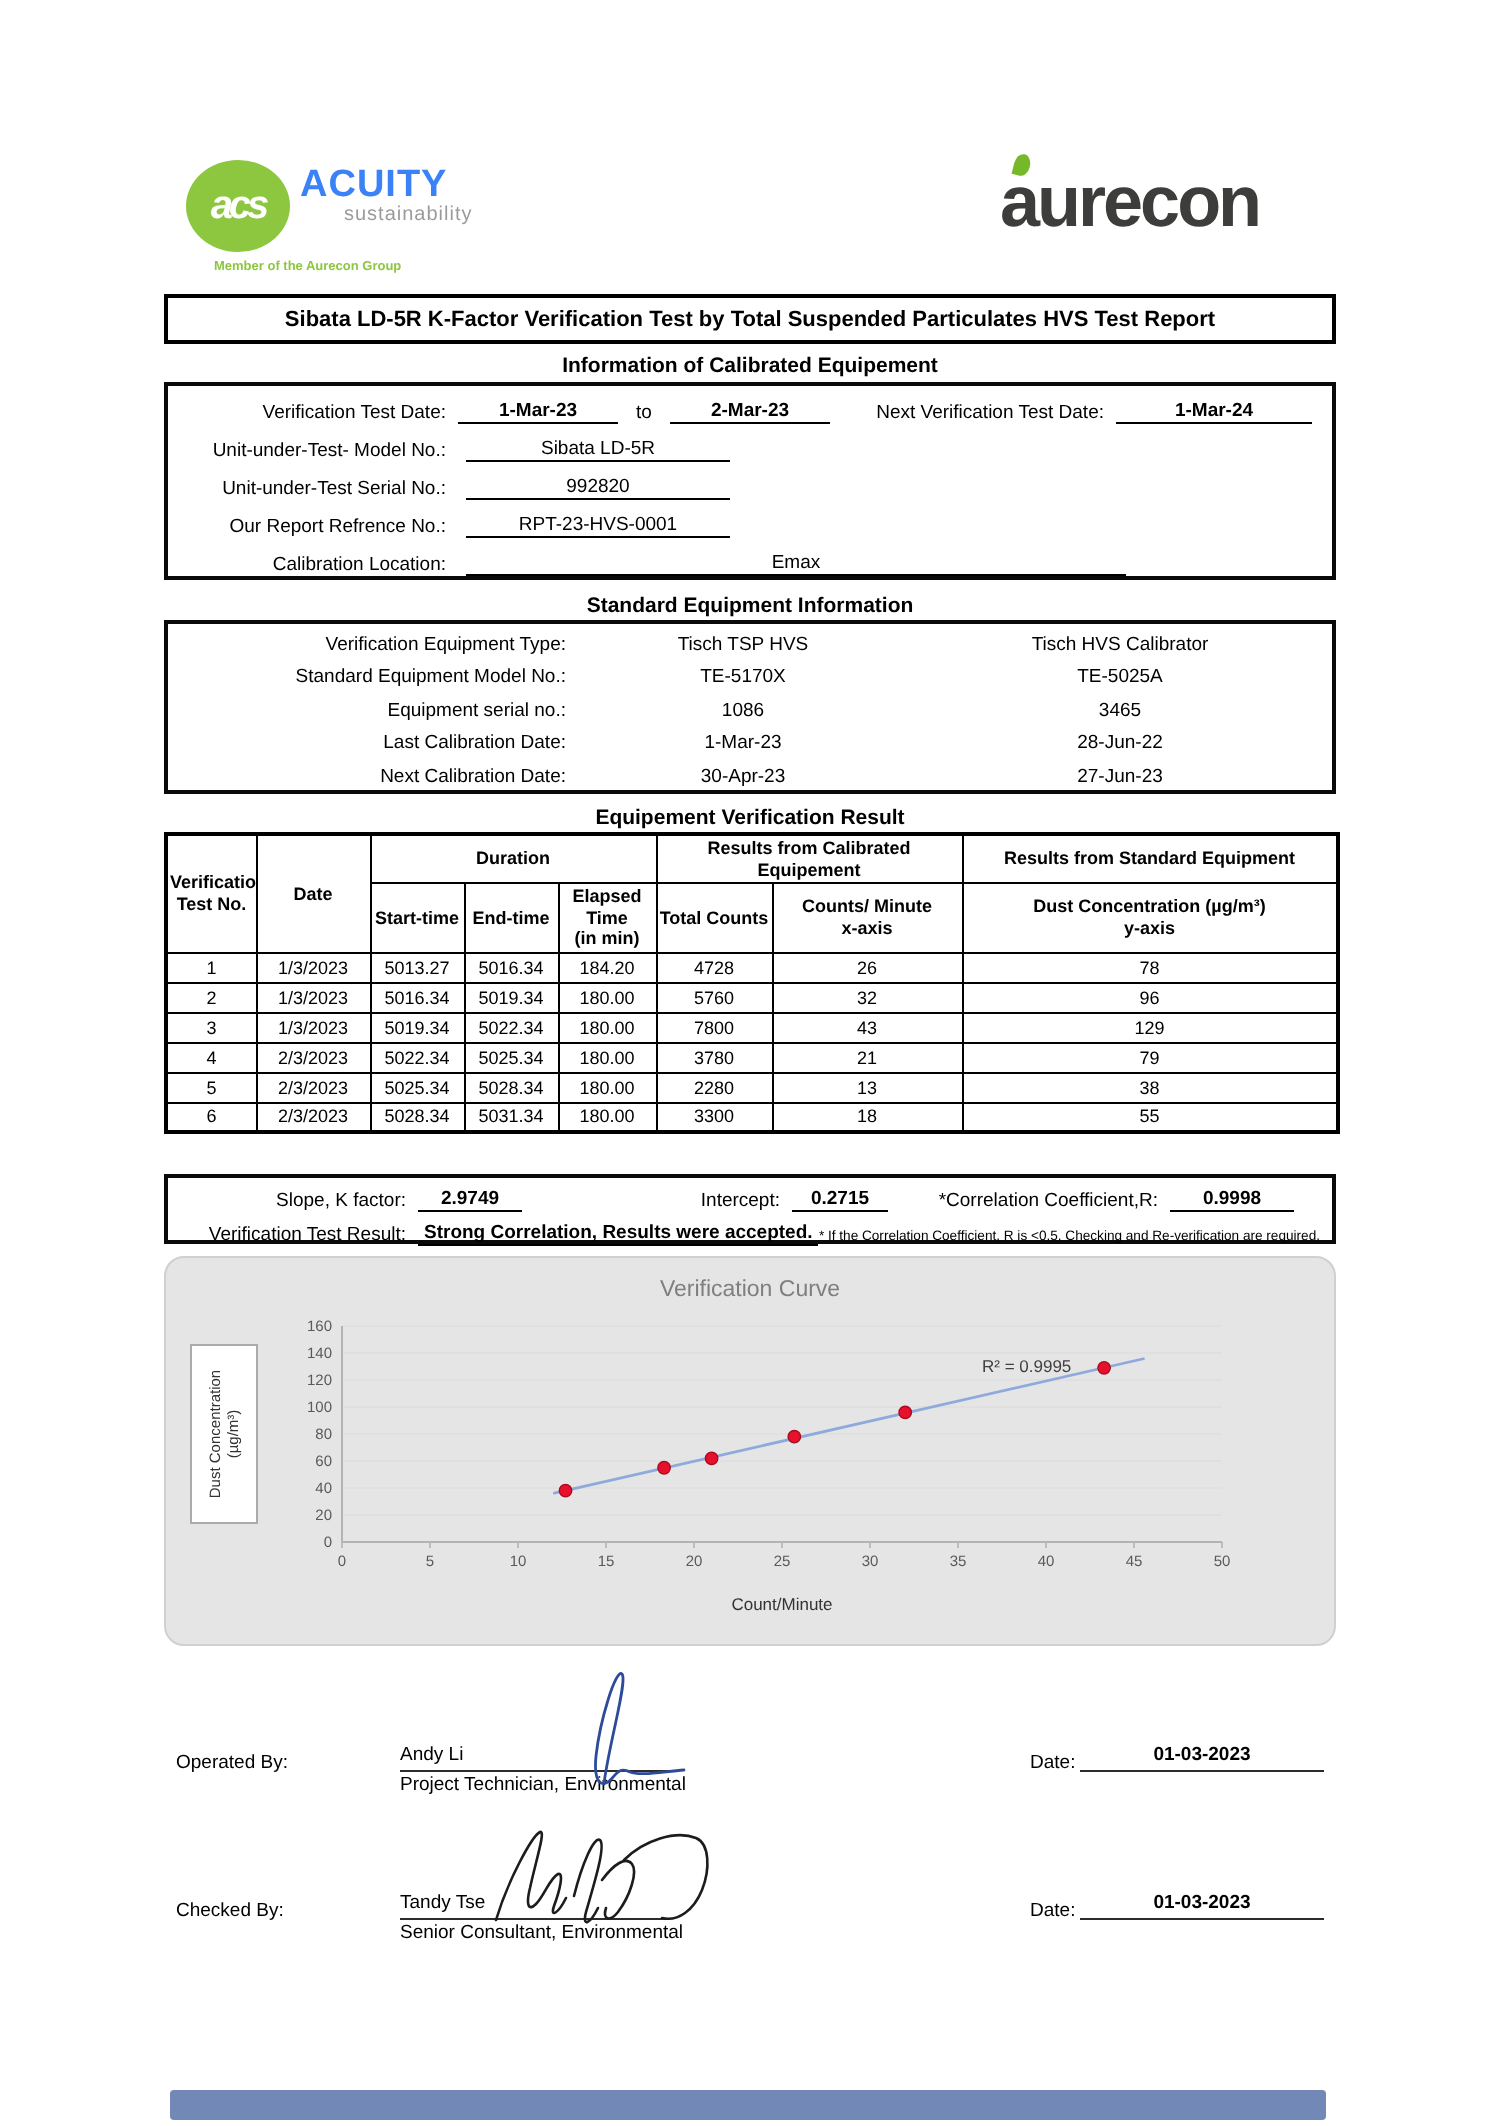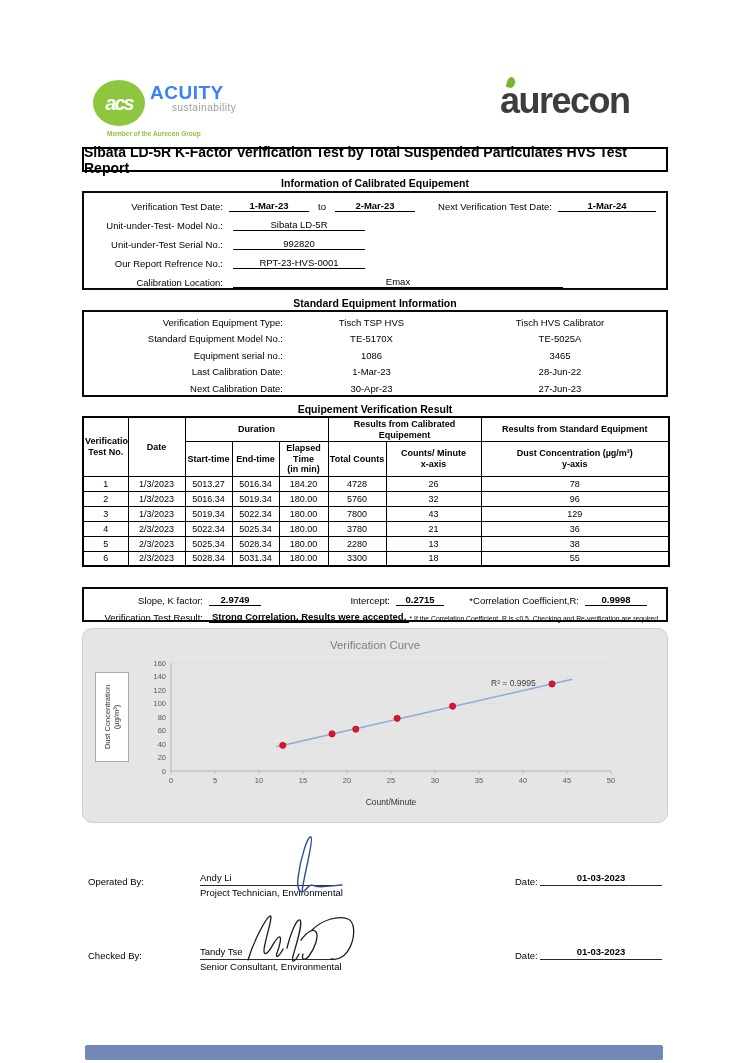--- a/index.html
+++ b/index.html
@@ -17,21 +17,21 @@
   .acuity-words { margin-left:5px; padding-top:4px; }
   .acuity-name { font-weight:bold; font-size:19px; letter-spacing:0.5px; line-height:18px;}
   .acuity-tagline { font-size:10px; letter-spacing:0.5px; margin-left:22px; line-height:11px;}
   .acuity-member { font-size:6.5px; font-weight:bold; margin-top:4px; margin-left:14px; }
   .aurecon { position:absolute; left:500px; top:84px; }
   .aurecon-word { font-weight:bold; font-size:36px; letter-spacing:-1.5px; line-height:34px; position:relative; }
   .aurecon-leaf { position:absolute; left:7px; top:-7px; width:8px; height:11px;
     border-radius: 50% 50% 50% 0; transform: rotate(14deg); }
   
   .title-bar { position:absolute; left:82px; top:147px; width:586px; height:25px; border:2px solid #000;
-    display:flex; align-items:center; justify-content:center; font-weight:bold; font-size:14px; }
+    display:flex; align-items:center; justify-content:center; font-weight:bold; font-size:11px; }
   
   .sec-heading { position:absolute; left:82px; width:586px; text-align:center; font-weight:bold; font-size:10.5px; }
   
   .frame { position:absolute; left:82px; width:586px; border:2px solid #0a0a0a; background:#fff; }
   .form-row { display:flex; align-items:flex-end; font-size:9.5px; }
   .flabel { text-align:right; padding-right:6px; white-space:nowrap; }
   .ucell { border-bottom:1px solid #000; text-align:center; white-space:nowrap; }
   .bold { font-weight:bold; }
   
   .cal-box { top:191px; height:99px; padding-top:3px; }
@@ -230,21 +230,21 @@
           <td>129</td>
         </tr>
         <tr>
           <td>4</td>
           <td>2/3/2023</td>
           <td>5022.34</td>
           <td>5025.34</td>
           <td>180.00</td>
           <td>3780</td>
           <td>21</td>
-          <td>36</td>
+          <td>79</td>
         </tr>
         <tr>
           <td>5</td>
           <td>2/3/2023</td>
           <td>5025.34</td>
           <td>5028.34</td>
           <td>180.00</td>
           <td>2280</td>
           <td>13</td>
           <td>38</td>

